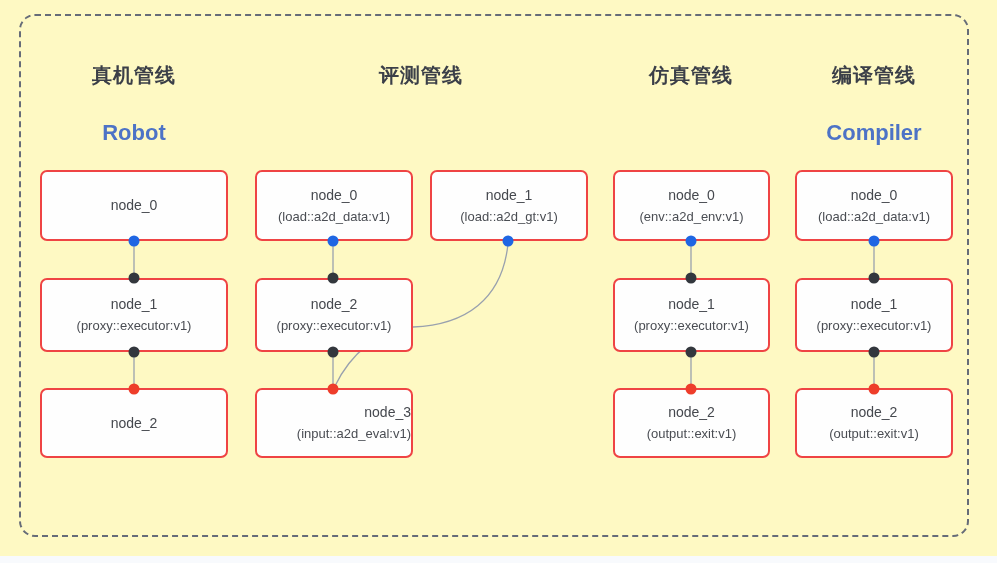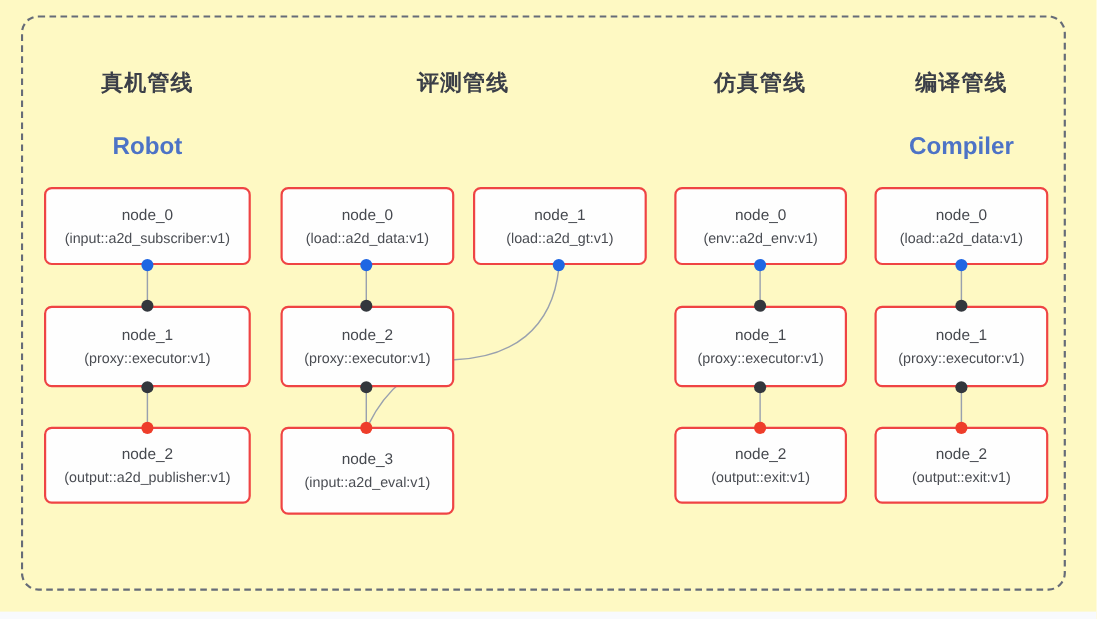--- a/index.html
+++ b/index.html
@@ -118,44 +118,42 @@
   <div class="title-zh" style="left:34px;  top:62px;  width:200px;">真机管线</div>
   <div class="title-zh" style="left:321px; top:62px;  width:200px;">评测管线</div>
   <div class="title-zh" style="left:591px; top:62px;  width:200px;">仿真管线</div>
   <div class="title-zh" style="left:774px; top:62px;  width:200px;">编译管线</div>
 
   <div class="title-en" style="left:34px;  top:120px; width:200px;">Robot</div>
   <div class="title-en" style="left:774px; top:120px; width:200px;">Compiler</div>
 
   <div class="node" style="left:40px; top:170px; width:188px; height:71px;">
     <div class="node-name">node_0</div>
-    <div class="node-type">(input::a2d_subscriber:v1)</div>
   </div>
   <div class="node" style="left:40px; top:278px; width:188px; height:74px;">
     <div class="node-name">node_1</div>
     <div class="node-type">(proxy::executor:v1)</div>
   </div>
   <div class="node" style="left:40px; top:388px; width:188px; height:70px;">
     <div class="node-name">node_2</div>
-    <div class="node-type">(output::a2d_publisher:v1)</div>
   </div>
 
   <div class="node" style="left:255px; top:170px; width:158px; height:71px;">
     <div class="node-name">node_0</div>
     <div class="node-type">(load::a2d_data:v1)</div>
   </div>
   <div class="node" style="left:430px; top:170px; width:158px; height:71px;">
     <div class="node-name">node_1</div>
     <div class="node-type">(load::a2d_gt:v1)</div>
   </div>
   <div class="node" style="left:255px; top:278px; width:158px; height:74px;">
     <div class="node-name">node_2</div>
     <div class="node-type">(proxy::executor:v1)</div>
   </div>
-  <div class="node" style="left:255px; top:388px; width:158px; height:80px;">
+  <div class="node" style="left:255px; top:388px; width:158px; height:70px;align-items:flex-end;">
     <div class="node-name">node_3</div>
     <div class="node-type">(input::a2d_eval:v1)</div>
   </div>
 
   <div class="node" style="left:613px; top:170px; width:157px; height:71px;">
     <div class="node-name">node_0</div>
     <div class="node-type">(env::a2d_env:v1)</div>
   </div>
   <div class="node" style="left:613px; top:278px; width:157px; height:74px;">
     <div class="node-name">node_1</div>

